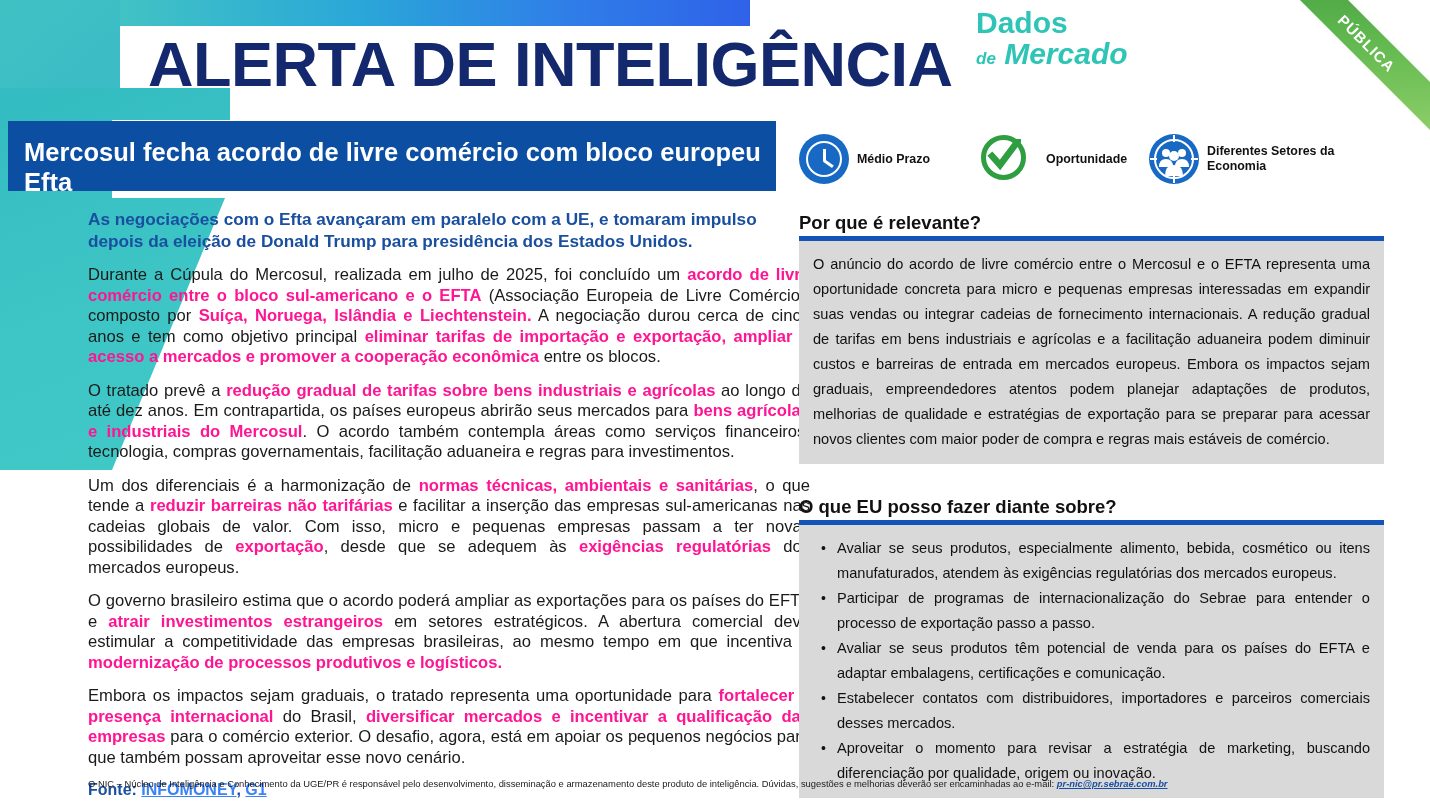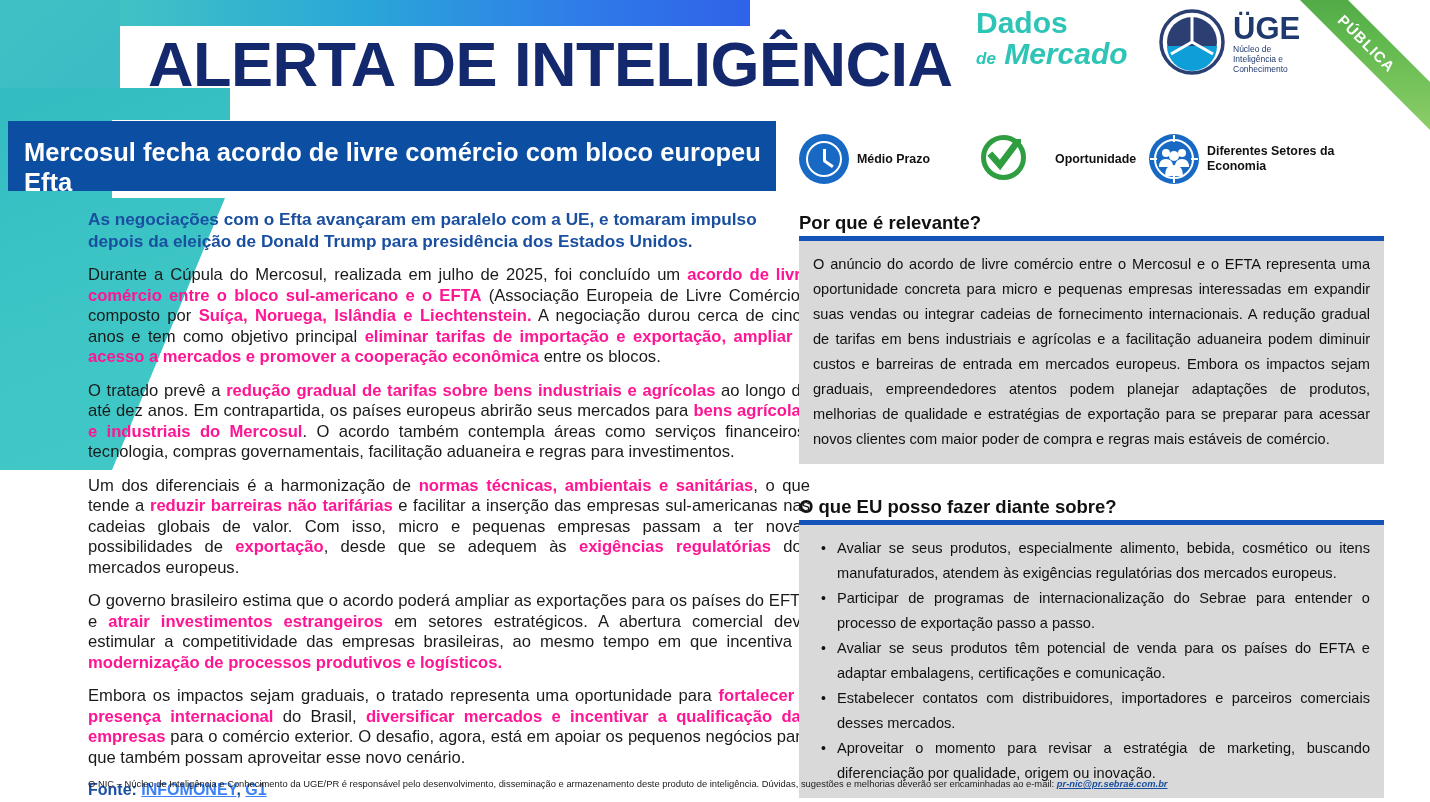--- a/index.html
+++ b/index.html
@@ -160,38 +160,20 @@
   <div class="main-title">ALERTA DE INTELIGÊNCIA</div>
 
   <div class="dm">
     <div class="dm-l1">Dados</div>
     <div class="dm-l2">
       <span class="dm-de">de</span>
       <span>Mercado</span>
     </div>
   </div>
 
-  <div class="uge">
-    <span>
-      <svg width="68" height="68" viewBox="0 0 68 68">
-        <circle cx="34" cy="34" r="31" fill="none" stroke="#2b3f73" stroke-width="3.5"></circle>
-        <circle cx="34" cy="34" r="25" fill="#2b3f73"></circle>
-        <path d="M9 38 A25 25 0 0 0 59 38 Z" fill="#0f9fd8"></path>
-        <path d="M34 9 L34 34" stroke="#ffffff" stroke-width="3" fill="none"></path>
-        <path d="M34 34 L13 46" stroke="#ffffff" stroke-width="3" fill="none"></path>
-        <path d="M34 34 L55 46" stroke="#ffffff" stroke-width="3" fill="none"></path>
-      </svg>
-    </span>
-    <span class="uge-text">
-      <span class="uge-word">ÜGE</span>
-      <span class="uge-sub">Núcleo de</span>
-      <span class="uge-sub">Inteligência e</span>
-      <span class="uge-sub">Conhecimento</span>
-    </span>
-  </div>
 
   <div class="ribbon">
     <span class="ribbon-text">PÚBLICA</span>
   </div>
 
   <div class="headline-box">
     <div class="headline-text">Mercosul fecha acordo de livre comércio com bloco europeu Efta</div>
   </div>
 
   <div class="left-col">
@@ -227,21 +209,21 @@
         <span class="tag-label">Médio Prazo</span>
       </div>
 
       <div class="tag" style="width:170px;">
         <span class="circ-check">
           <span class="ring"></span>
           <svg class="tick" viewBox="0 0 34 34">
             <path d="M5 17 L13 26 L31 2" stroke="#2f9e41" stroke-width="6.5" fill="none" stroke-linecap="square"></path>
           </svg>
         </span>
-        <span class="tag-label" style="margin-left:24px;">Oportunidade</span>
+        <span class="tag-label" style="margin-left:15px;">Oportunidade</span>
       </div>
 
       <div class="tag">
         <span class="circ circ-people">
           <svg width="50" height="50" viewBox="0 0 50 50" style="position:absolute;left:0;top:0;">
             <g fill="#ffffff">
               <circle cx="17" cy="19" r="4"></circle>
               <circle cx="33" cy="19" r="4"></circle>
               <path d="M10 33 q0-8 7-8 q7 0 7 8 z"></path>
               <path d="M26 33 q0-8 7-8 q7 0 7 8 z"></path>

